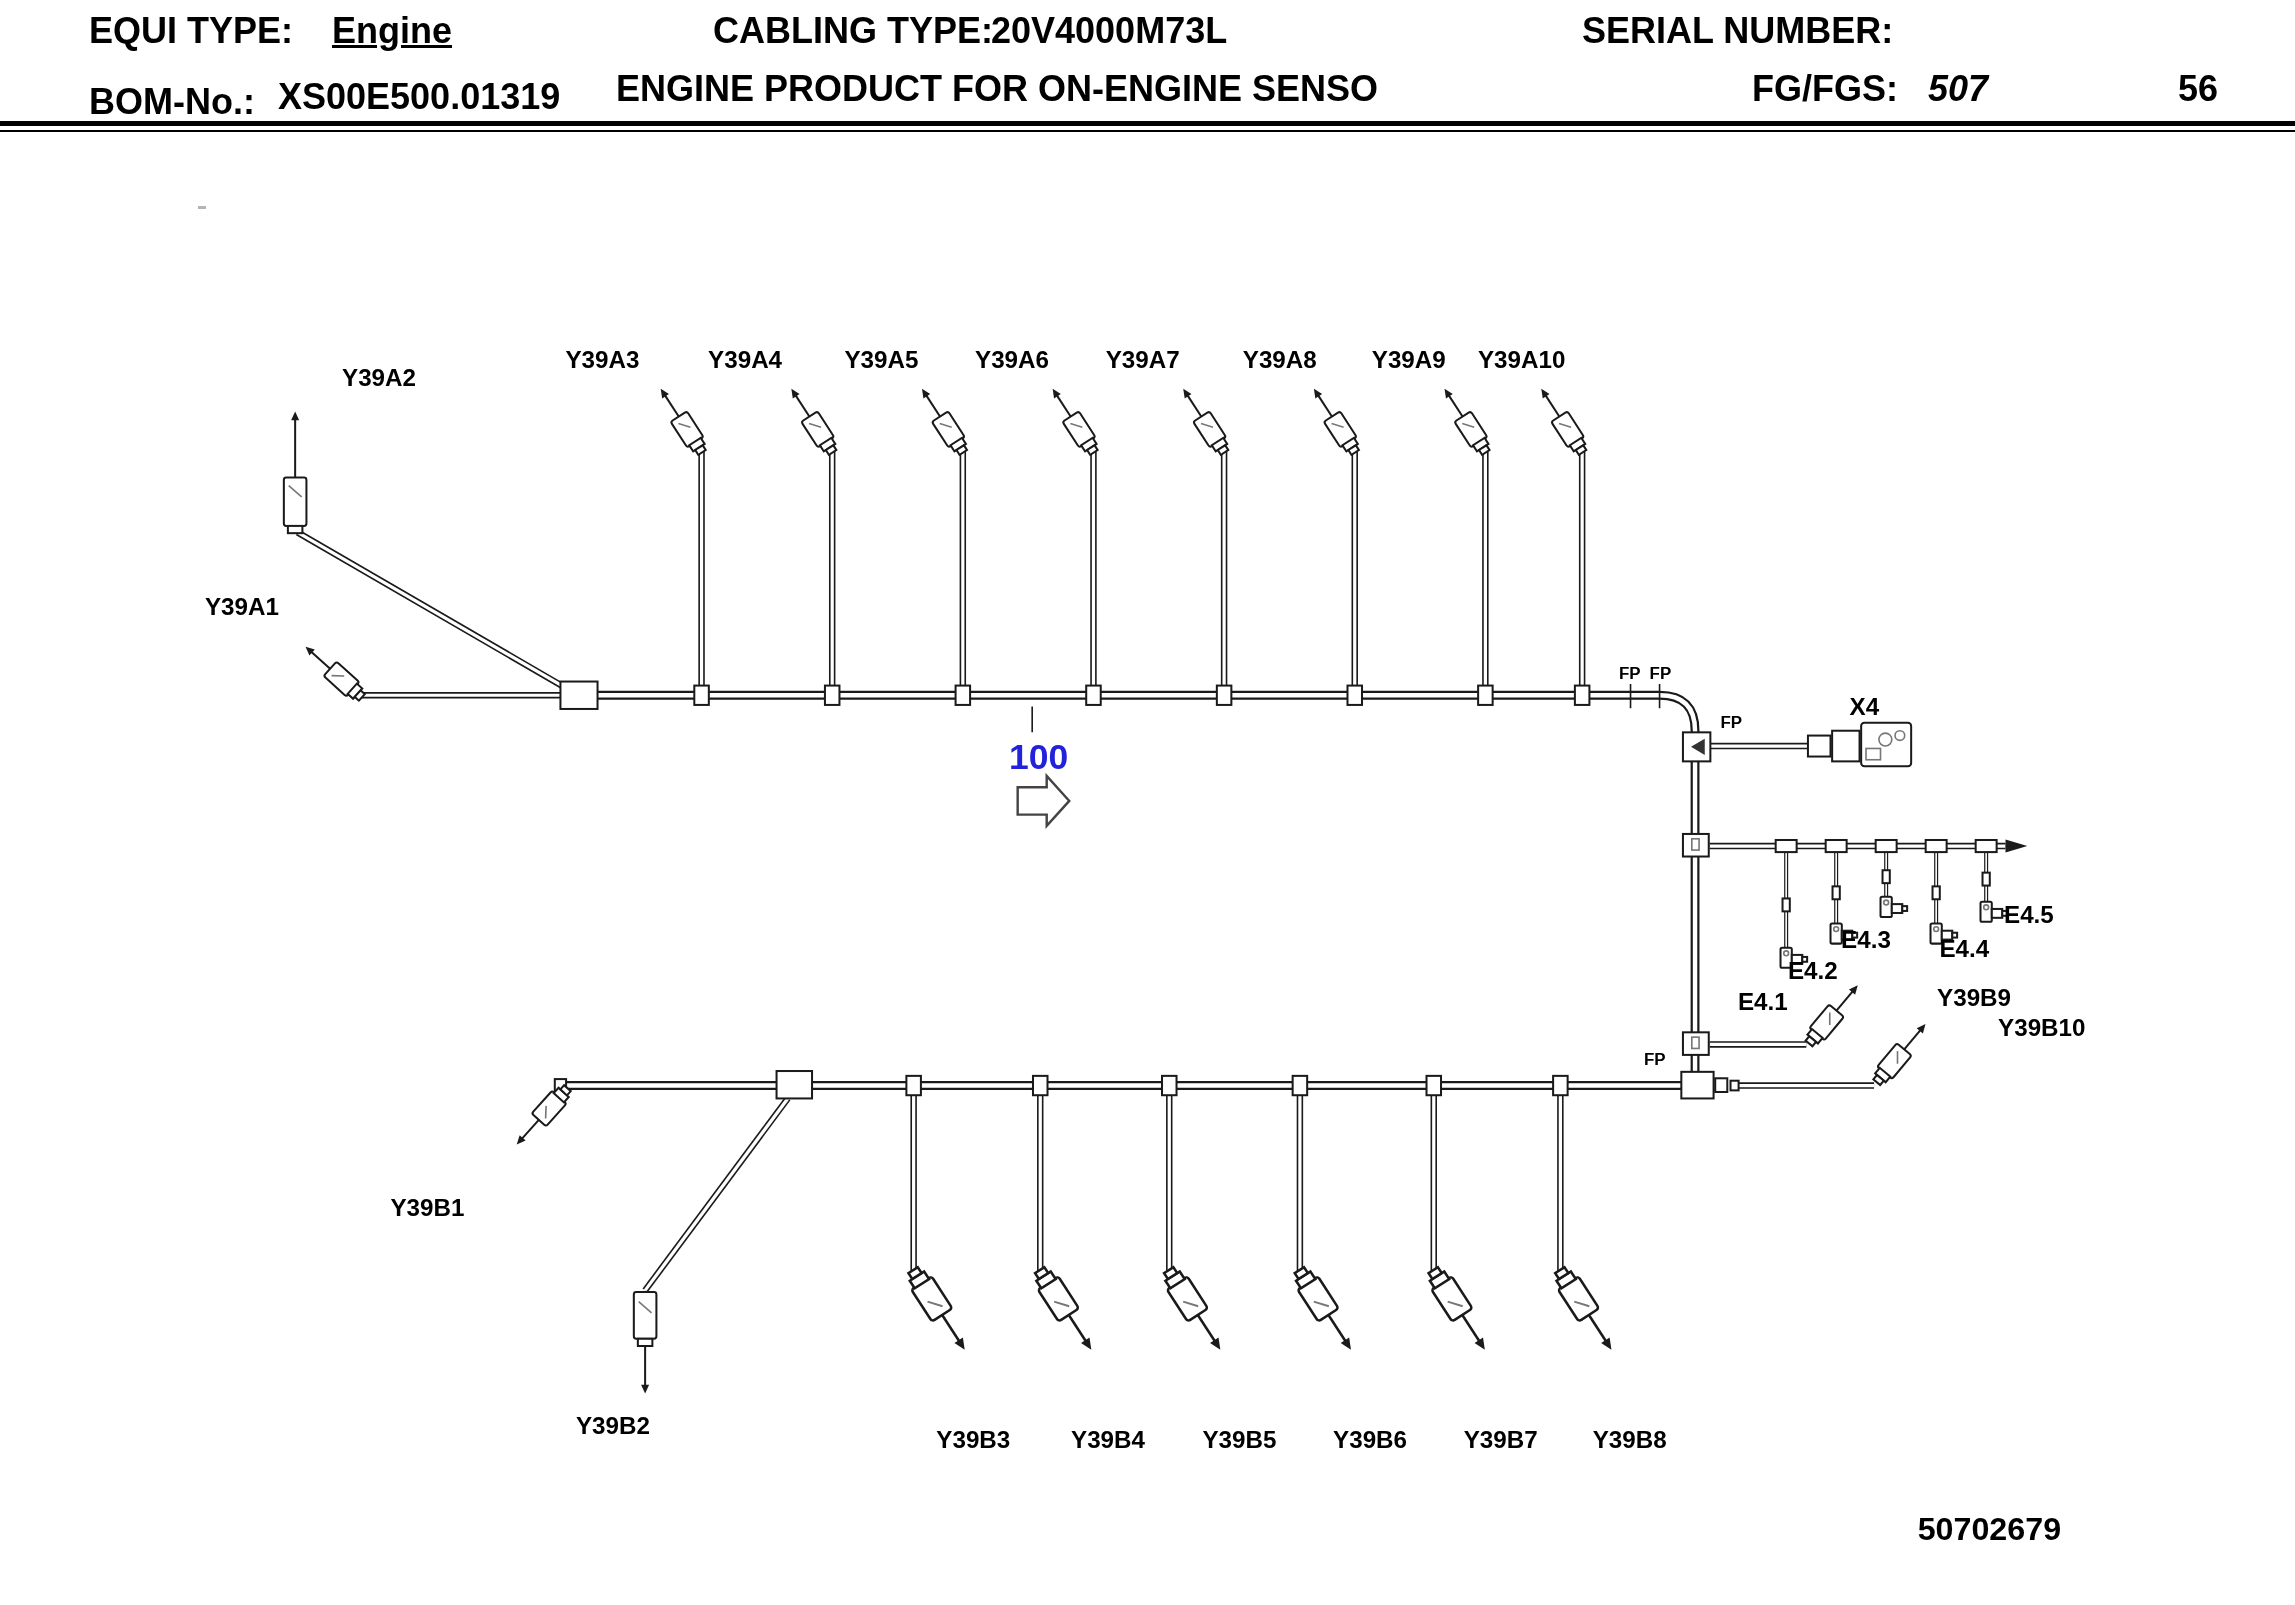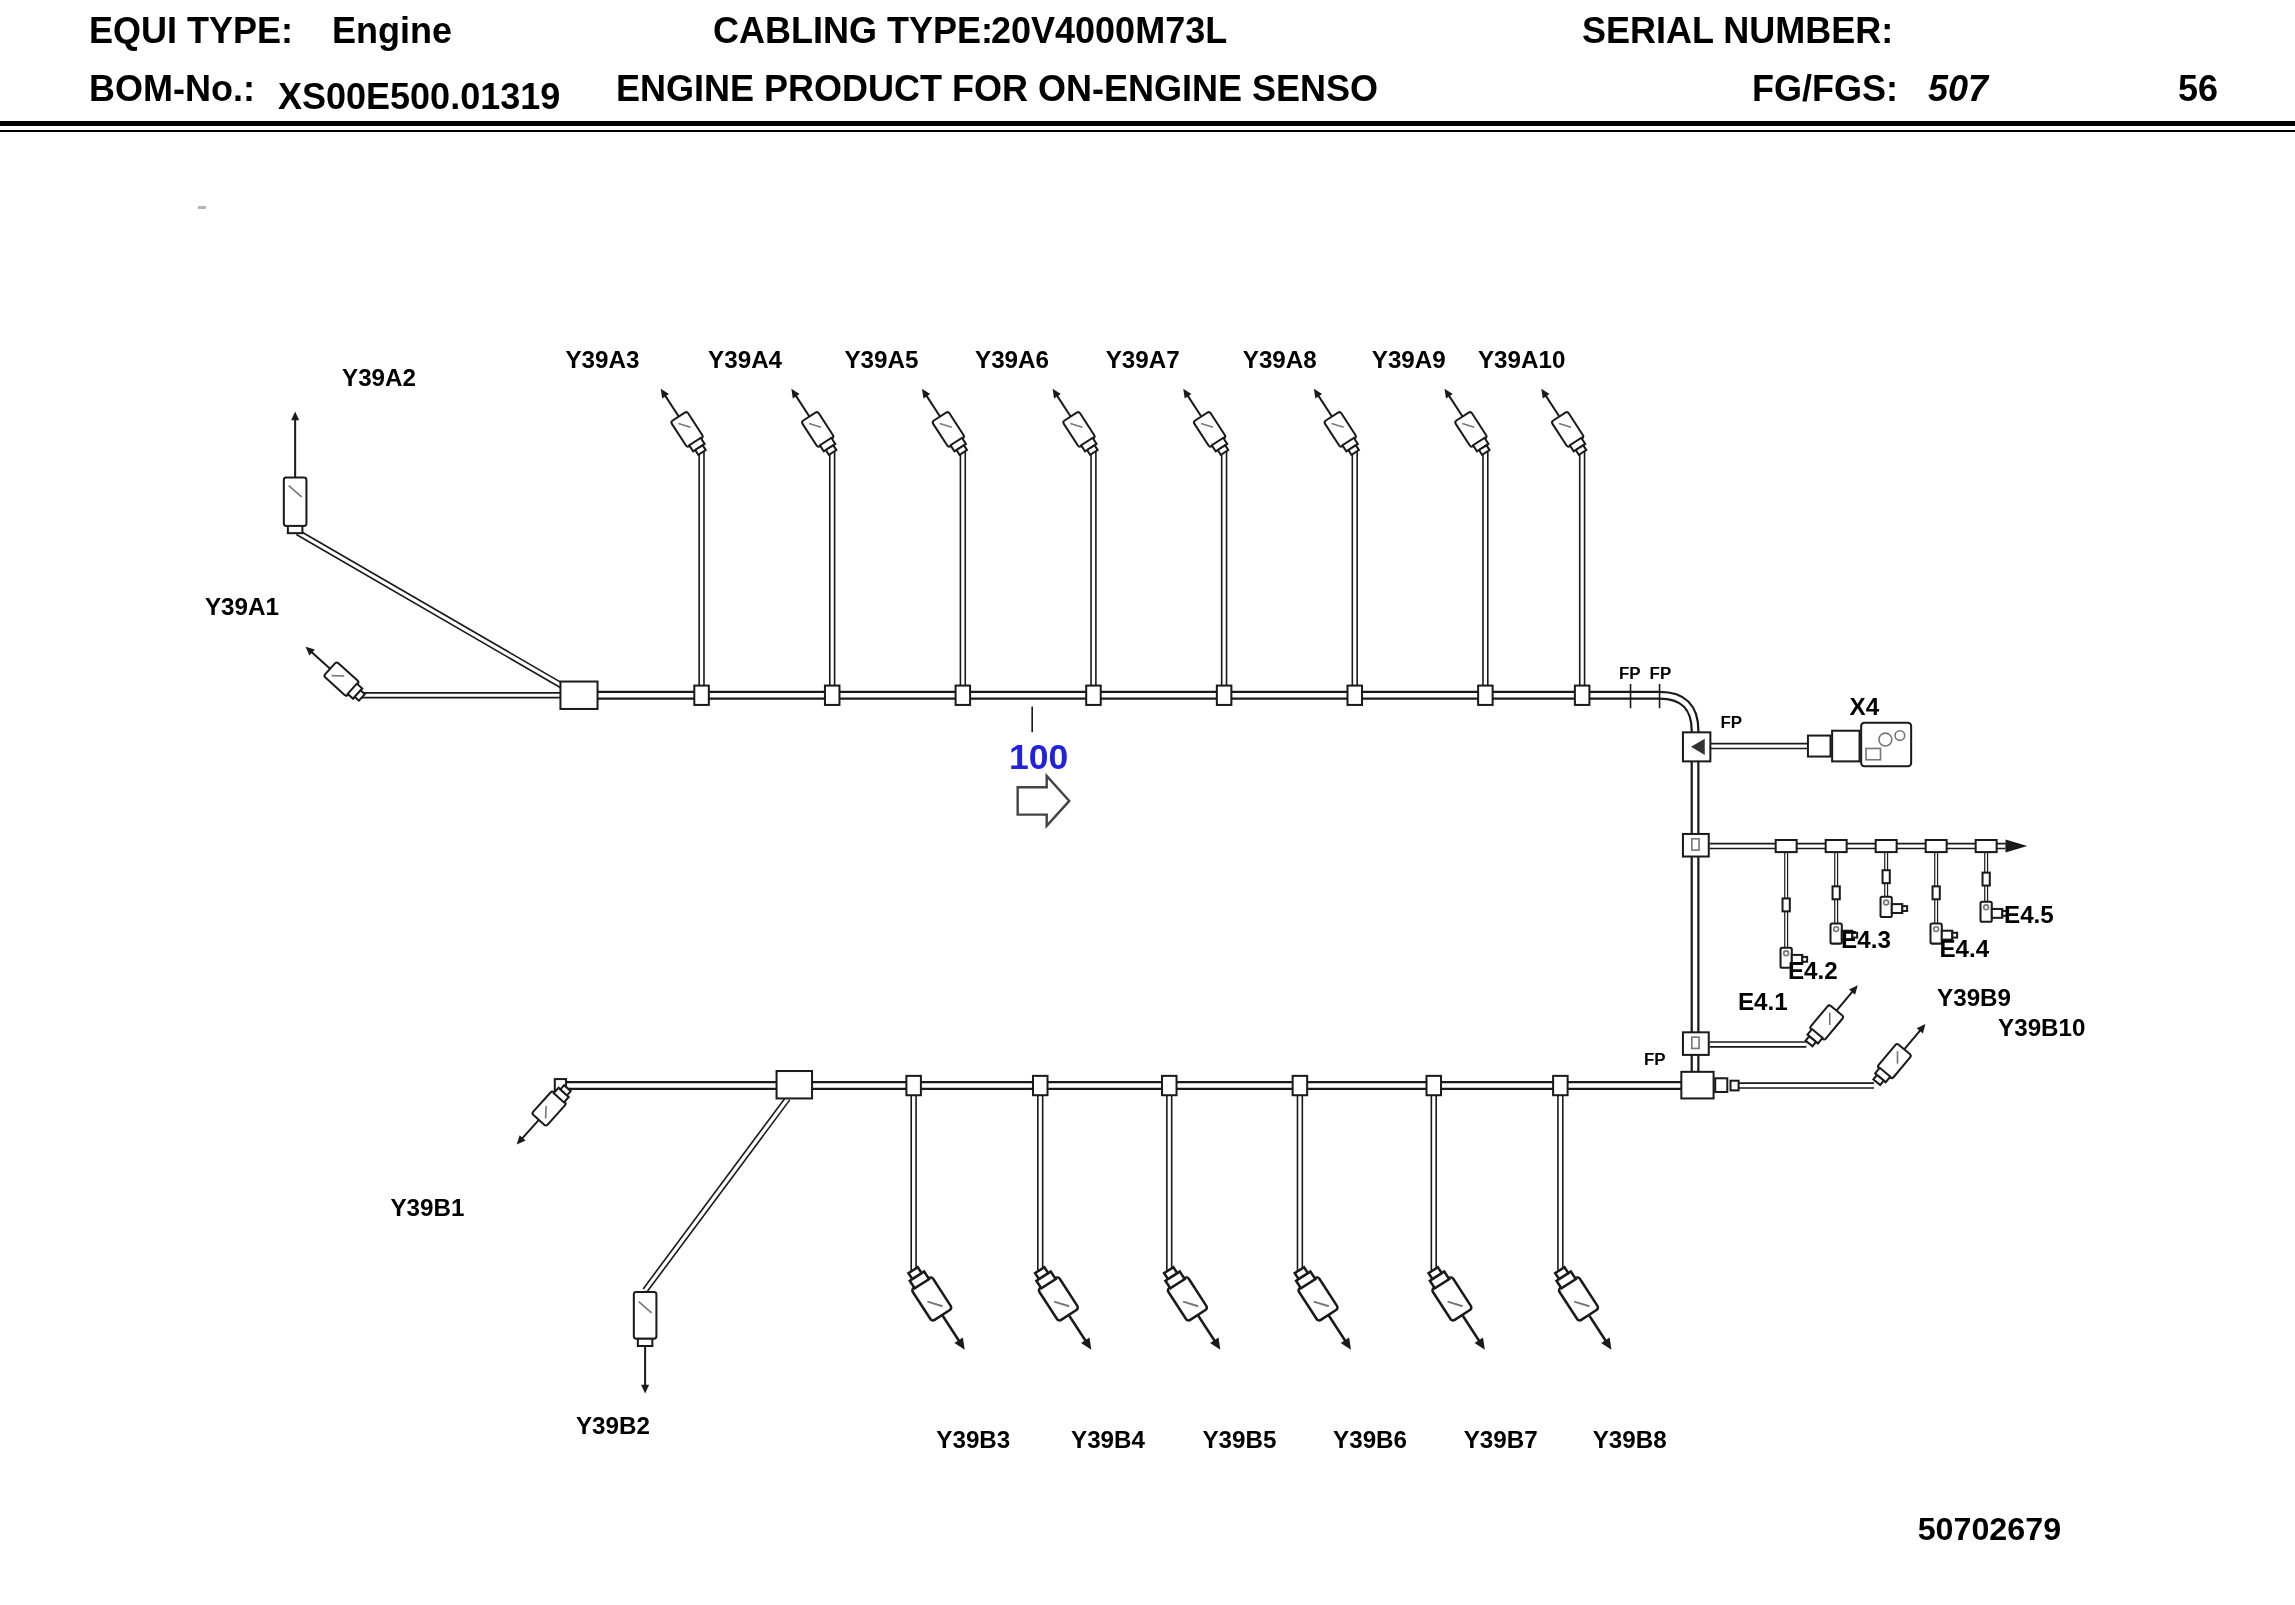--- a/index.html
+++ b/index.html
@@ -23,26 +23,26 @@
   .lbl{font-family:"Liberation Sans",sans-serif;font-weight:bold;font-size:30px;fill:#000;text-anchor:middle;}
   .fp{font-family:"Liberation Sans",sans-serif;font-weight:bold;font-size:21px;fill:#000;text-anchor:middle;}
   .callout{font-family:"Liberation Sans",sans-serif;font-weight:600;font-size:44px;text-anchor:middle;}
   .drawnum{font-family:"Liberation Sans",sans-serif;font-weight:600;font-size:40px;fill:#000;text-anchor:middle;}
 </style>
 </head>
 <body>
 
 <div>
   <span class="hdr" style="left:89px;top:9.7px;">EQUI TYPE:</span>
-  <span class="hdr" style="left:332px;top:9.7px;">Engine</span>
+  <span class="hdr" style="left:332px;top:9.7px;text-decoration:underline;">Engine</span>
   <span class="hdr" style="left:713px;top:9.7px;">CABLING TYPE:</span>
   <span class="hdr" style="left:991px;top:9.7px;">20V4000M73L</span>
   <span class="hdr" style="left:1582px;top:9.7px;">SERIAL NUMBER:</span>
 
-  <span class="hdr" style="left:89px;top:68px;">BOM-No.:</span>
+  <span class="hdr" style="left:89px;top:81px;">BOM-No.:</span>
   <span class="hdr" style="left:278px;top:76px;">XS00E500.01319</span>
   <span class="hdr" style="left:616px;top:68px;">ENGINE PRODUCT FOR ON-ENGINE SENSO</span>
   <span class="hdr" style="left:1752px;top:68px;">FG/FGS:</span>
   <span class="hdr" style="left:1928px;top:68px;font-style:italic;">507</span>
   <span class="hdr" style="left:2178px;top:68px;">56</span>
 
   <div class="rule-thick"></div>
   <div class="rule-thin"></div>
 </div>
 

